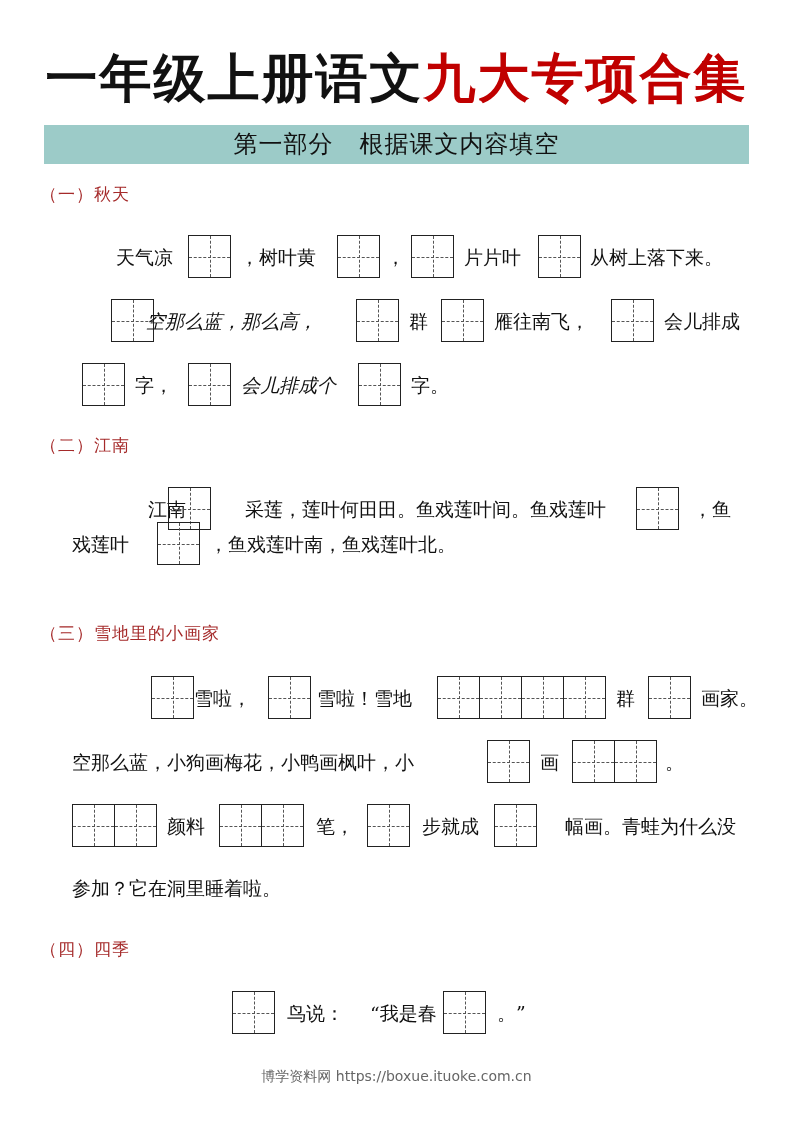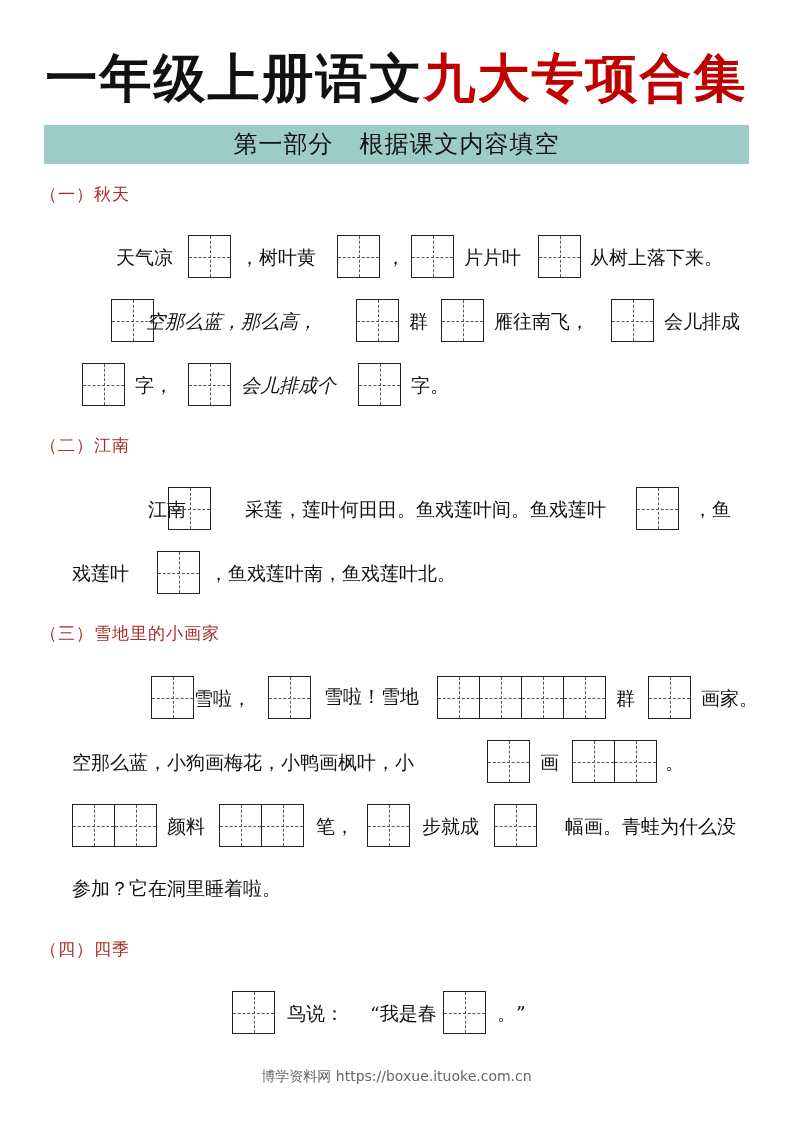--- a/index.html
+++ b/index.html
@@ -111,37 +111,37 @@
       <span class="seg" style="left: 108px; margin-left: 40px;">江南</span>
       <div class="boxes" style="left: 168px;">
         <div class="cell"></div>
       </div>
       <span class="seg" style="left: 237px; margin-left: 8px;">采莲，莲叶何田田。鱼戏莲叶间。鱼戏莲叶</span>
       <div class="boxes" style="left: 636px;">
         <div class="cell"></div>
       </div>
       <span class="seg" style="left: 693px;">，鱼</span>
     </div>
-    <div class="line" style="top: 551px;">
+    <div class="line" style="top: 522px;">
       <span class="seg" style="left: 72px;">戏莲叶</span>
       <div class="boxes" style="left: 157px;">
         <div class="cell"></div>
       </div>
       <span class="seg" style="left: 209px;">，鱼戏莲叶南，鱼戏莲叶北。</span>
     </div>
     <div class="sec-head" style="top: 622px; color: rgb(165, 42, 42);">（三）雪地里的小画家</div>
     <div class="line" style="top: 676px;">
       <div class="boxes" style="left: 151px;">
         <div class="cell"></div>
       </div>
       <span class="seg" style="left: 194px;">雪啦，</span>
       <div class="boxes" style="left: 268px;">
         <div class="cell"></div>
       </div>
-      <span class="seg" style="left: 324px; font-family: Liberation Mono, monospace;">雪啦！雪地</span>
+      <span class="seg" style="left: 317px;">雪啦！雪地</span>
       <div class="boxes" style="left: 437px;">
         <div class="cell"></div>
         <div class="cell"></div>
         <div class="cell"></div>
         <div class="cell"></div>
       </div>
       <span class="seg" style="left: 616px;">群</span>
       <div class="boxes" style="left: 648px;">
         <div class="cell"></div>
       </div>

